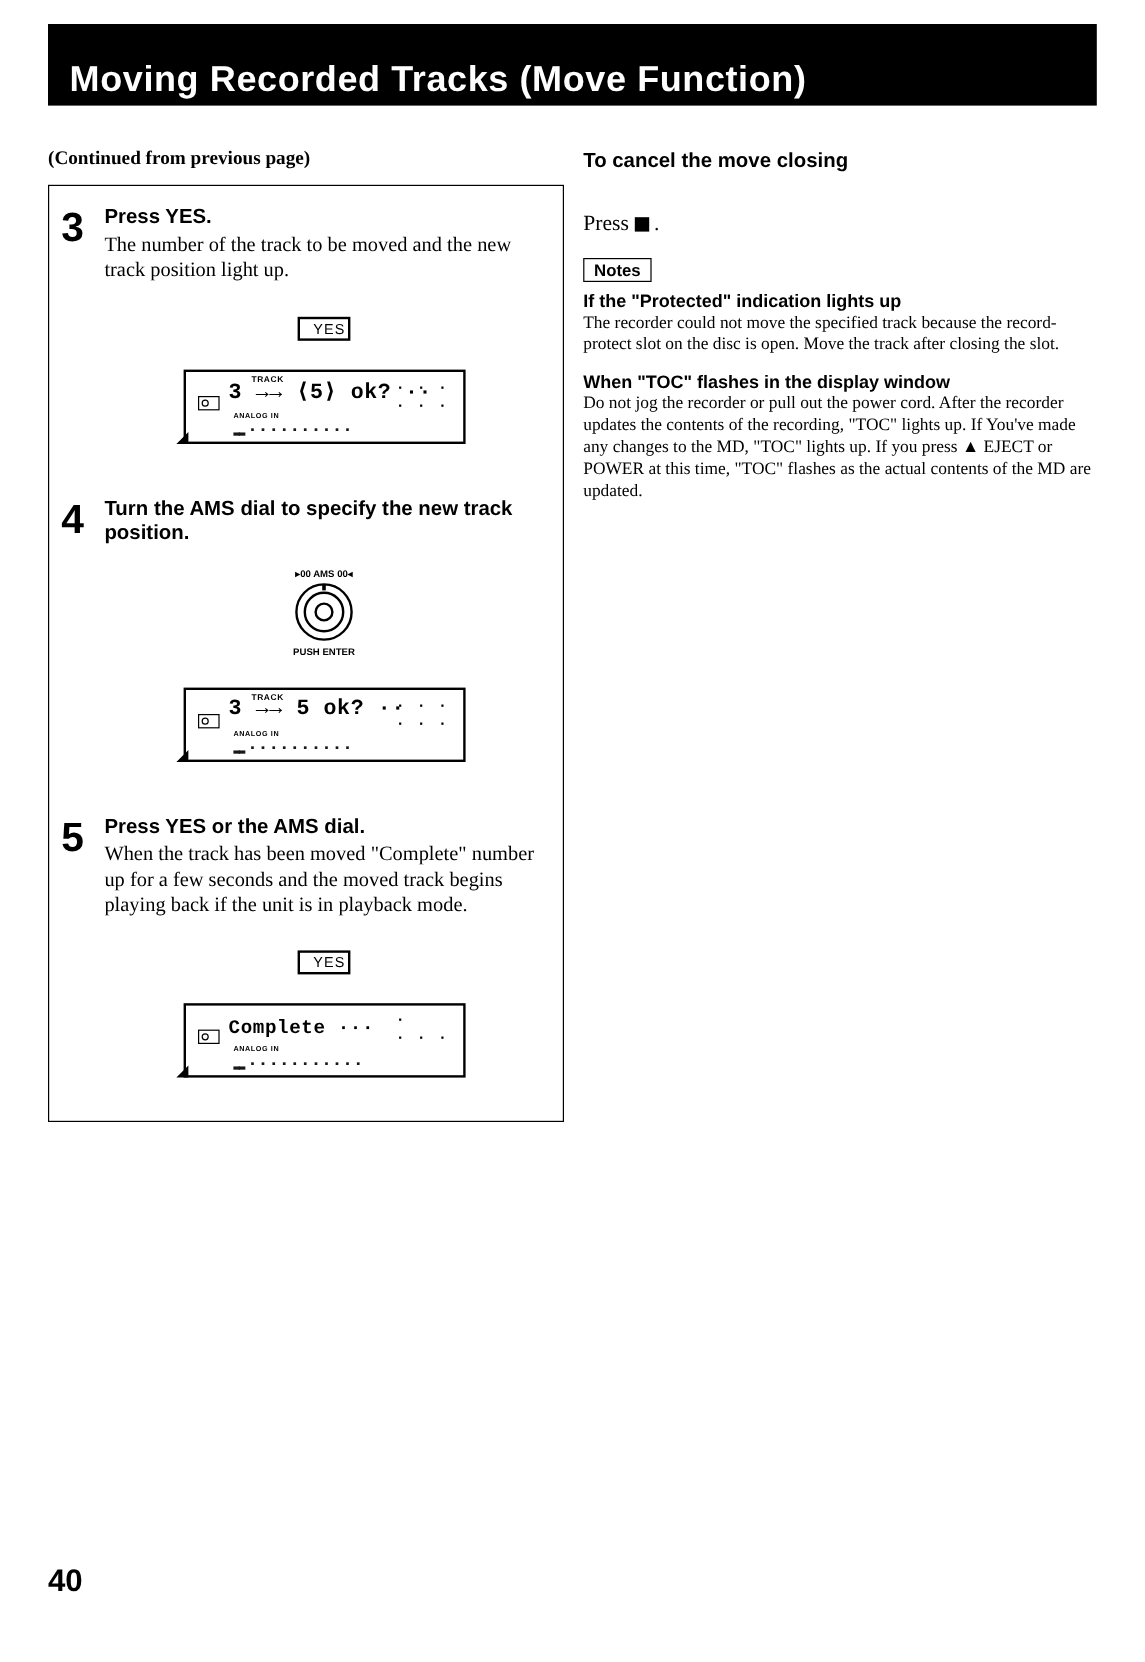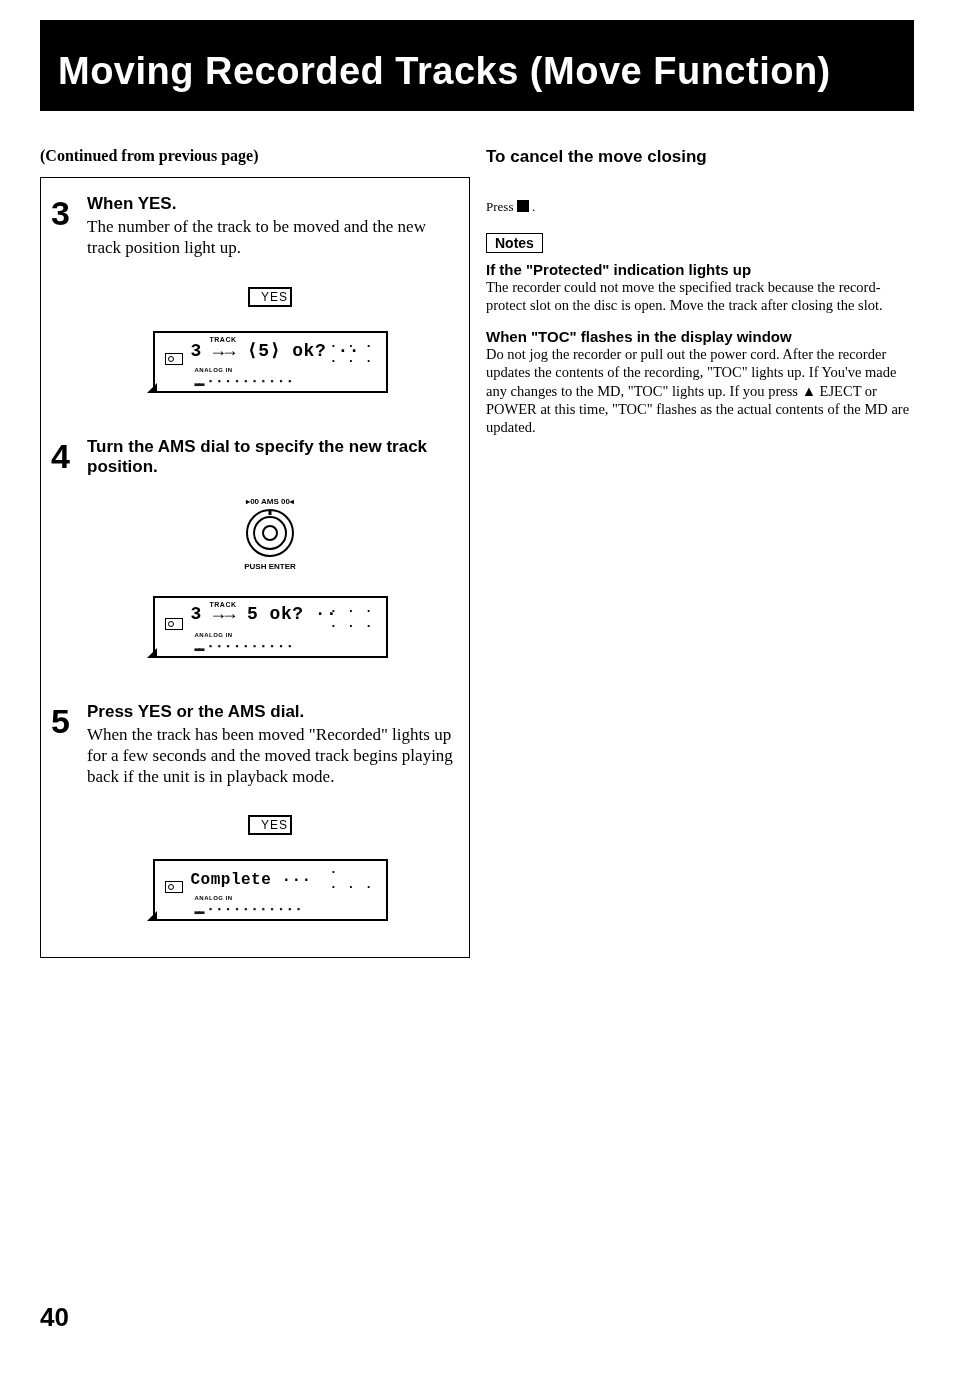--- a/index.html
+++ b/index.html
@@ -12,22 +12,22 @@
       font-family: "Times New Roman", Times, serif;
       color: #000;
       padding: 20px 40px 40px 40px;
       position: relative;
     }
     .title-bar {
       background: #000;
       color: #fff;
       font-family: Arial, Helvetica, sans-serif;
       font-weight: bold;
-      font-size: 38px;
-      padding: 30px 18px 18px 18px;
+      font-size: 30px;
+      padding: 30px 18px 4px 18px;
       margin-bottom: 36px;
       letter-spacing: 0.5px;
     }
     .columns {
       display: flex;
       gap: 16px;
     }
     .left-col {
       width: 430px;
     }
@@ -141,21 +141,21 @@
     .tiny-analog { position:absolute; bottom:18px; left:40px; font-size:6px;font-family:Arial,sans-serif; }
     .dots { position:absolute; top:6px; right:12px; font-size:13px; letter-spacing:1px;}
     
     .r-head {
       font-family: Arial, Helvetica, sans-serif;
       font-weight: bold;
       font-size: 17px;
       margin-bottom: 2px;
     }
     .r-body {
-      font-size: 13px;
+      font-size: 18px;
       margin-bottom: 18px;
       margin-top: 32px;
     }
     .notes-box {
       border: 1.5px solid #000;
       display: inline-block;
       font-family: Arial, Helvetica, sans-serif;
       font-weight: bold;
       font-size: 14px;
       padding: 1px 8px;
@@ -189,21 +189,21 @@
 
 <div class="columns">
   <div class="left-col">
     <div class="continued">(Continued from previous page)</div>
 
     <div class="step-box">
 
       <div class="step">
         <span class="step-num">3</span>
         <div class="step-content">
-          <div class="step-head">When YES.</div>
+          <div class="step-head">Press YES.</div>
           <div class="step-body">The number of the track to be moved and the new track position light up.</div>
           <div class="yes-btn">YES</div>
           <div class="display-box">
             <span class="track-label">TRACK</span>
             <span class="md-icon"></span>
             <span class="corner"></span>
             <div class="display-row1">3  →→ ⟨5⟩  ok? ··</div>
             <span class="dots">·&nbsp;·&nbsp;·<br>·&nbsp;·&nbsp;·</span>
             <span class="tiny-analog">ANALOG IN</span>
             <span class="tiny-bars">▂▂ ▪ ▪ ▪ ▪ ▪ ▪ ▪ ▪ ▪ ▪</span>
@@ -229,21 +229,21 @@
             <span class="tiny-analog">ANALOG IN</span>
             <span class="tiny-bars">▂▂ ▪ ▪ ▪ ▪ ▪ ▪ ▪ ▪ ▪ ▪</span>
           </div>
         </div>
       </div>
 
       <div class="step">
         <span class="step-num">5</span>
         <div class="step-content">
           <div class="step-head">Press YES or the AMS dial.</div>
-          <div class="step-body">When the track has been moved "Recorded" lights up for a few seconds and the moved track begins playing back if the unit is in playback mode.</div>
+          <div class="step-body">When the track has been moved "Complete" number up for a few seconds and the moved track begins playing back if the unit is in playback mode.</div>
           <div class="yes-btn">YES</div>
           <div class="display-box">
             <span class="md-icon"></span>
             <span class="corner"></span>
             <div class="display-row1" style="font-size:16px;margin-top:4px;">Complete      ···</div>
             <span class="dots" style="top:4px;">·&nbsp;&nbsp;&nbsp;<br>·&nbsp;·&nbsp;·</span>
             <span class="tiny-analog">ANALOG IN</span>
             <span class="tiny-bars">▂▂ ▪ ▪ ▪ ▪ ▪ ▪ ▪ ▪ ▪ ▪ ▪</span>
           </div>
         </div>

